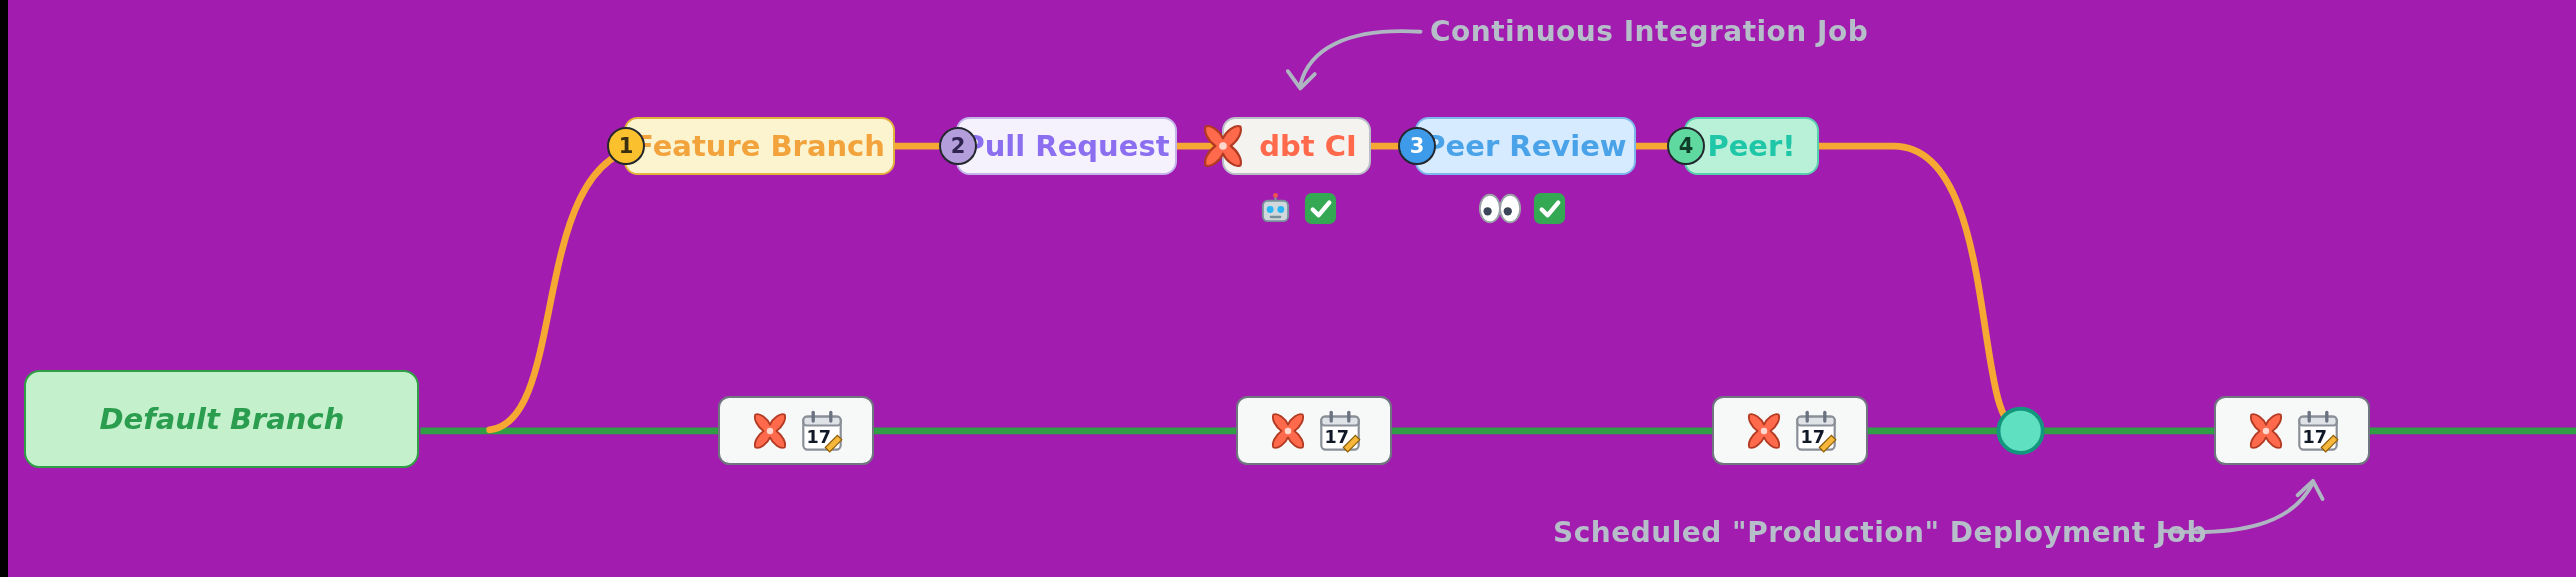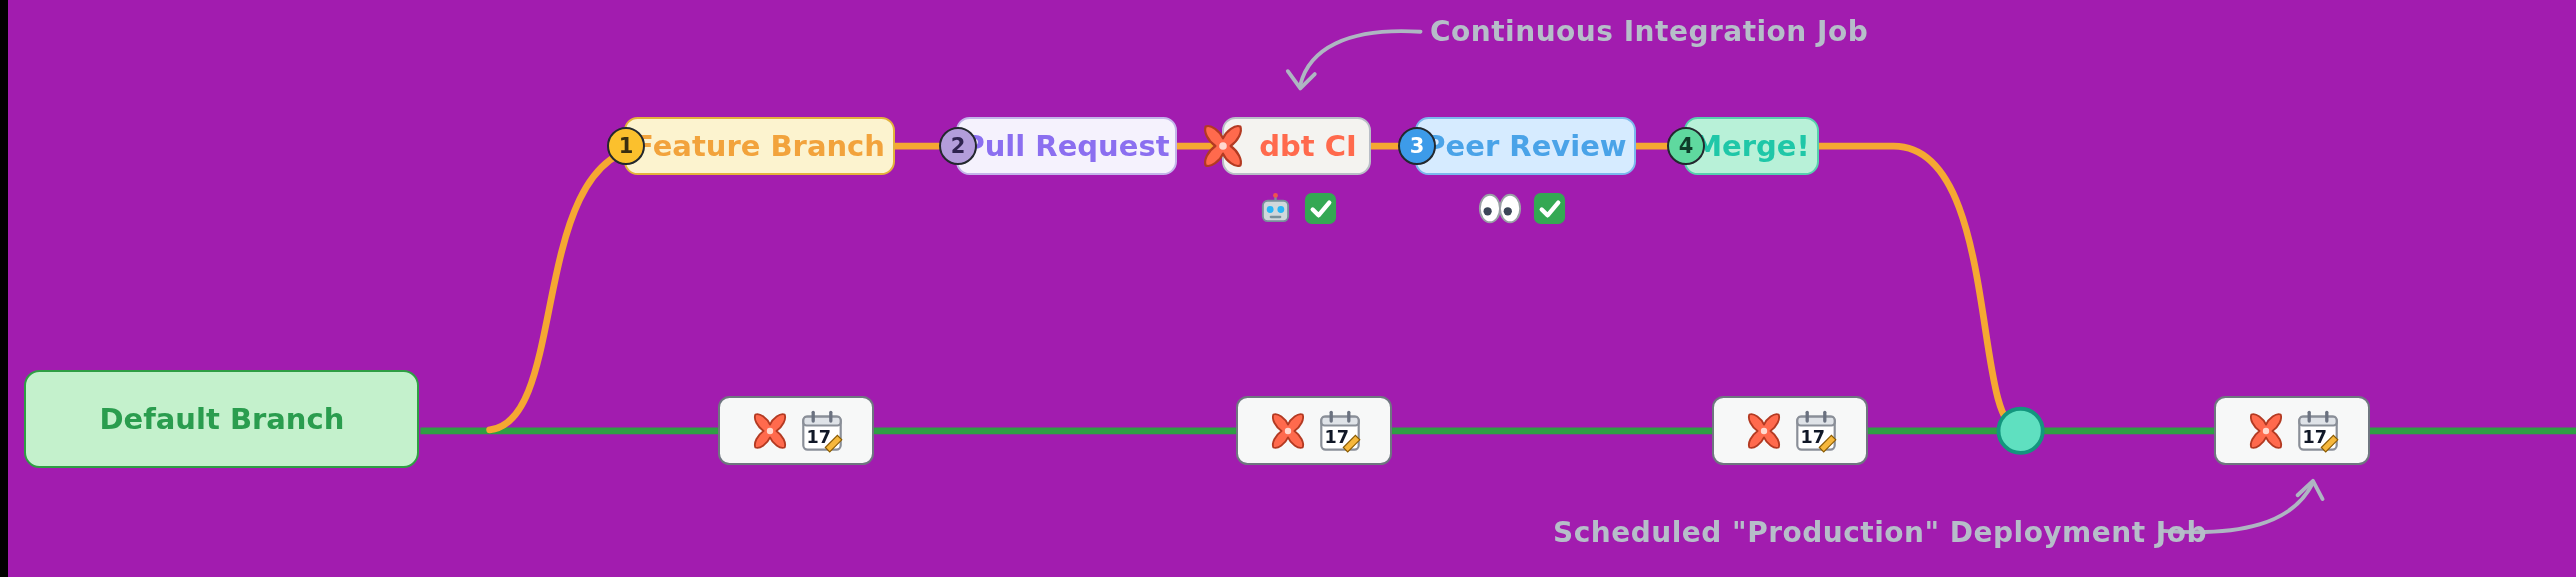--- a/index.html
+++ b/index.html
@@ -44,21 +44,21 @@
 
   .step4 { left:1676px; width:135px; background:#b8f1d8; border:2.4px solid #57cfae; }
   .step4 .node-label { color:#1fc7a8; }
   .badge4 { background:#5fd99f; color:#0f3d2a; }
 
   
   .default-branch {
     position:absolute; left:16.4px; top:370px; width:395px; height:98px;
     background:#c4f1cc; border:2.9px solid #2f9e44; border-radius:15.4px;
     display:flex; flex-direction:column; align-items:center; justify-content:center;
-    z-index:3; box-sizing:border-box;
+    z-index:3; box-sizing:border-box;font-style:italic;
   }
   .db-title { color:#2a9d4e; font-size:29px; font-weight:bold; }
   .db-sub   { color:#1d2b33; font-size:20px; margin-top:4.8px; }
 
   
   .icon-row { position:absolute; top:191px; display:flex; gap:9.6px; align-items:center; z-index:3; }
   .ci-icons { left:1250px; }
   .review-icons { left:1470px; }
   .ic36 { width:35px; height:35px; display:block; }
   .ic-eyes { width:44px; height:33px; display:block; }
@@ -160,21 +160,21 @@
     <span class="node-label">dbt CI</span>
   </div>
 
   <div class="node step3">
     <span class="badge badge3">3</span>
     <span class="node-label">Peer Review</span>
   </div>
 
   <div class="node step4">
     <span class="badge badge4">4</span>
-    <span class="node-label">Merge!</span>
+    <span class="node-label">Peer!</span>
   </div>
 
   <div class="icon-row ci-icons">
     <svg class="ic36" viewBox="0 0 36 36" width="35" height="35">
         <use href="#sym-robot"></use>
       </svg>
     <svg class="ic36" viewBox="0 0 36 36" width="35" height="35">
         <use href="#sym-check"></use>
       </svg>
   </div>

